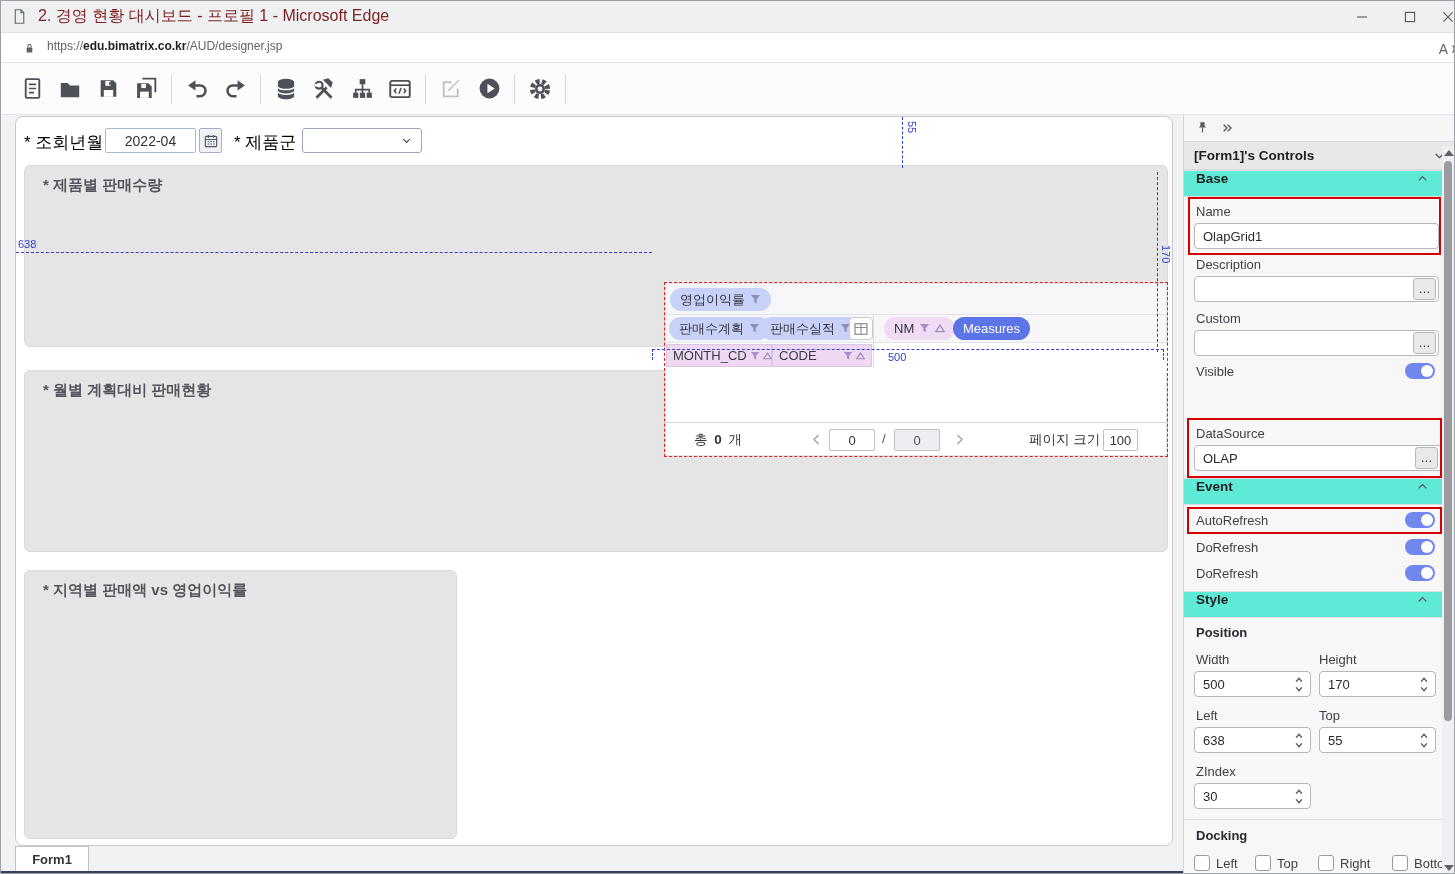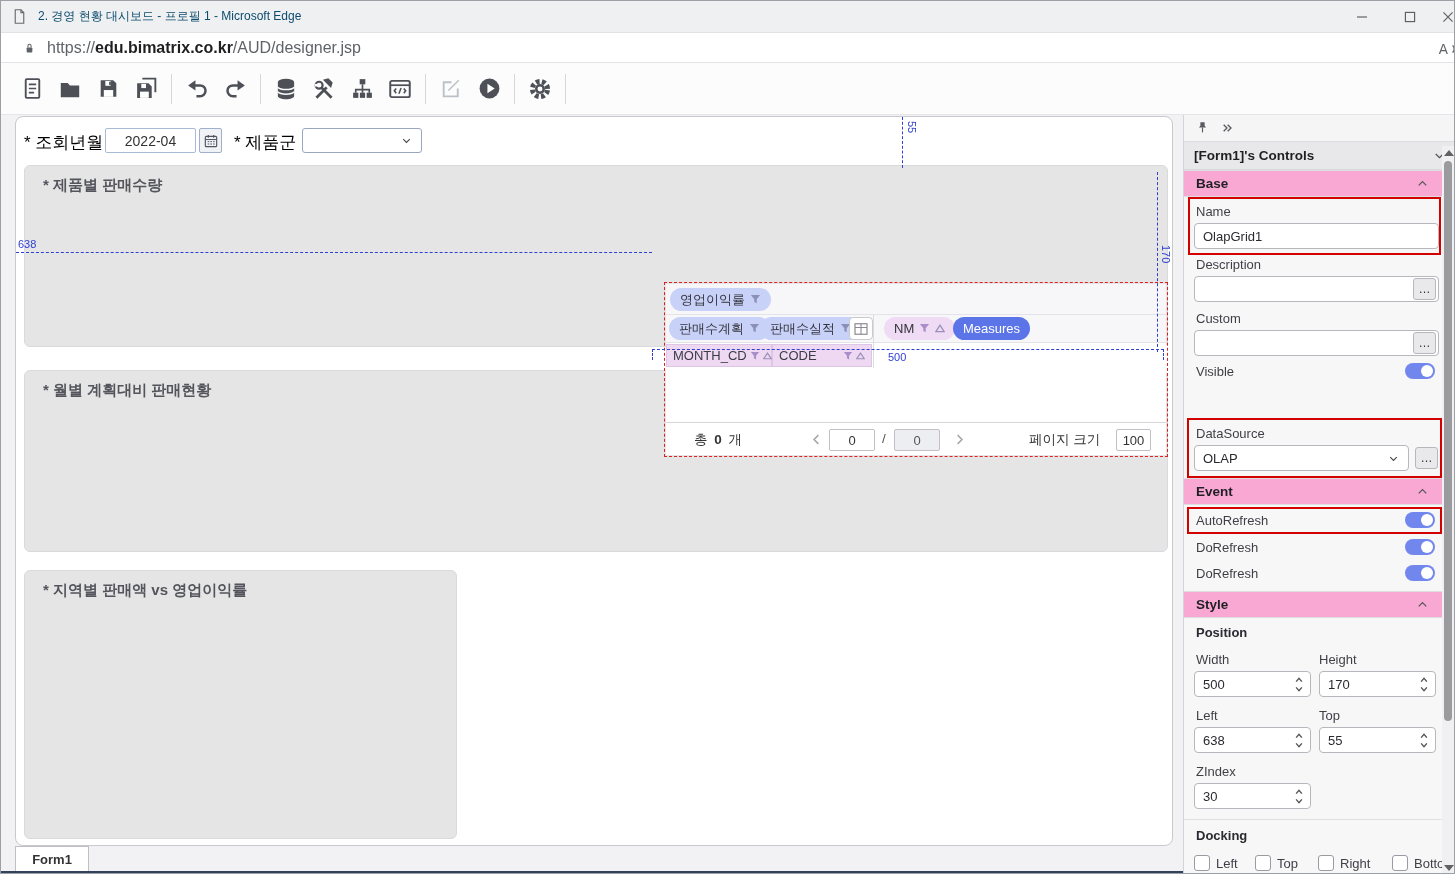--- a/index.html
+++ b/index.html
@@ -6,27 +6,27 @@
   html,body { width:1455px; height:874px; overflow:hidden; }
   body { font-family:"Liberation Sans","DejaVu Sans",sans-serif; background:#f2f2f4; position:relative;
          border:1px solid #9aa0a6; }
   .abs { position:absolute; }
   svg { display:block; }
 
   
   #titlebar { left:0; top:0; width:1455px; height:32px; background:#eef0f1; border-bottom:1px solid #e2e2e4;
               display:flex; align-items:center; color:#5b5b5e; }
   #titlebar .t-icon { margin:0 10px 0 10px; color:#6a6a6e; }
-  #titlebar .t-text { font-size:12px; color:#0c4a6e; }
+  #titlebar .t-text { font-size:16px; color:#7f1d1d; }
   .winbtn { position:absolute; top:0; width:44px; height:32px; display:flex; align-items:center; justify-content:center; color:#5f5f63; }
 
   
   #urlbar { left:0; top:32px; width:1455px; height:30px; background:#ffffff; border-bottom:1px solid #e4e4e6; }
   #urlbar .lock { position:absolute; left:20px; top:7px; color:#5f6368; }
-  #urlbar .url { position:absolute; left:46px; top:6px; font-size:16px; color:#5f6368; }
+  #urlbar .url { position:absolute; left:46px; top:6px; font-size:12px; color:#5f6368; }
   #urlbar .url b { color:#1f1f22; font-weight:700; }
   #readaloud { position:absolute; right:-2px; top:5px; font-size:14px; color:#5f6368; width:22px; }
 
   
   #toolbar { left:0; top:62px; width:1455px; height:52px; background:#fcfcfd; border-bottom:1px solid #e6e6e8;
              display:flex; align-items:center; }
   .tb-ico { width:38px; height:34px; display:flex; align-items:center; justify-content:center; color:#4d5057; }
   .tb-ico.disabled { color:#bcc0c8; }
   .tb-sep { width:1px; height:30px; background:#d7d7db; margin:0 6px; }
 
@@ -77,22 +77,22 @@
              display:flex; align-items:center; justify-content:center; font-size:13px; font-weight:700; color:#333; }
   #bottom-line { left:0; top:870px; width:1455px; height:4px; background:#33415c; }
 
   
   #inspector { left:1182px; top:114px; width:273px; height:760px; background:#f7f7f8; border-left:1px solid #d4d4d8; }
   .insp-minibar { position:absolute; left:0; top:0; width:273px; height:27px; background:#f5f5f6;
                   border-bottom:1px solid #dcdcde; display:flex; align-items:center; gap:8px; padding-left:10px; color:#5a5a60; }
   .insp-header { position:absolute; left:0; top:27px; width:273px; height:28px; background:#e8e8ea;
                  border-bottom:1px solid #d8d8da; display:flex; align-items:center; padding:0 10px;
                  font-size:13.5px; font-weight:700; color:#1f1f24; }
-  .sec-bar { position:absolute; left:0; width:258px; height:27px; background:#f9a8d4; border-bottom:1px solid #dedee0;
-             border-top:1px solid #dedee0; display:flex; align-items:center; padding:0 12px;
+  .sec-bar { position:absolute; left:0; width:258px; height:27px; background:#5eead4; border-bottom:1px solid #dedee0;
+             border-top:1px solid #dedee0; display:flex; align-items:flex-start; padding:0 12px;
              font-size:13.5px; font-weight:700; color:#1f1f24; }
   .sec-bar .chev, .insp-header .chev { margin-left:auto; color:#555; }
   .insp-label { position:absolute; font-size:13px; color:#3f3f46; }
   .insp-label.bold { font-weight:700; color:#2a2a30; }
   .insp-input { position:absolute; height:26px; background:#fff; border:1px solid #b7b7be; border-radius:4px;
                 font-size:13px; color:#2a2a30; padding:0 8px; font-family:inherit; }
   .dots-btn { position:absolute; width:23px; height:22px; background:#e9e9ec; border:1px solid #b7b7be;
               border-radius:3px; font-size:12px; color:#333; display:flex; align-items:center; justify-content:center; }
   .toggle { position:absolute; width:30px; height:16px; border-radius:8px; background:#7187ee; }
   .toggle::after { content:""; position:absolute; right:2px; top:2px; width:12px; height:12px; border-radius:50%; background:#fff; }
@@ -484,21 +484,21 @@
         </span>
       <input class="pg-input" style="left: 163px; width: 46px;" readonly="" value="0">
       <span class="abs" style="left:216px; top:8px; color:#555">/</span>
       <input class="pg-input" style="left: 228px; width: 46px; background: rgb(237, 238, 242); color: rgb(85, 85, 85);" readonly="" value="0">
       <span class="pg-chev" style="left:286px">
           <svg width="15" height="15">
             <use href="#s-chev-right"></use>
           </svg>
         </span>
       <span class="abs" style="left:363px; top:8px">페이지 크기</span>
-      <input class="pg-input" style="left: 450px; width: 35px;" readonly="" value="100">
+      <input class="pg-input" style="left: 437px; width: 35px;" readonly="" value="100">
     </div>
   </div>
 
   <div class="abs" id="grid-sel"></div>
 
   <div class="guide-v" style="left:886px; top:0; height:51px"></div>
   <span class="guide-label vert" style="left:890px; top:4px">55</span>
   <div class="guide-h" style="left:0; top:135px; width:636px"></div>
   <span class="guide-label" style="left:2px; top:121px">638</span>
   <div class="guide-v" style="left:1141px; top:55px; height:180px"></div>
@@ -553,21 +553,21 @@
   <div class="dots-btn" style="left:229px; top:163px">…</div>
 
   <span class="insp-label" style="left:12px; top:196px">Custom</span>
   <input class="insp-input" style="left: 10px; top: 215px; width: 245px;" readonly="" value="">
   <div class="dots-btn" style="left:229px; top:217px">…</div>
 
   <span class="insp-label" style="left:12px; top:249px">Visible</span>
   <div class="toggle" style="left:221px; top:248px"></div>
 
   <span class="insp-label" style="left:12px; top:311px">DataSource</span>
-  <div class="insp-select" style="left:10px; top:330px; width:215px">
+  <div class="insp-select" style="left:10px; top:330px; width:250px">
     <span>OLAP</span>
     <span class="chev">
         <svg width="13" height="13">
           <use href="#s-chev-down"></use>
         </svg>
       </span>
   </div>
   <div class="dots-btn" style="left:231px; top:332px">…</div>
   <div class="red-box" style="left:3px; top:303px; width:255px; height:60px"></div>
 

